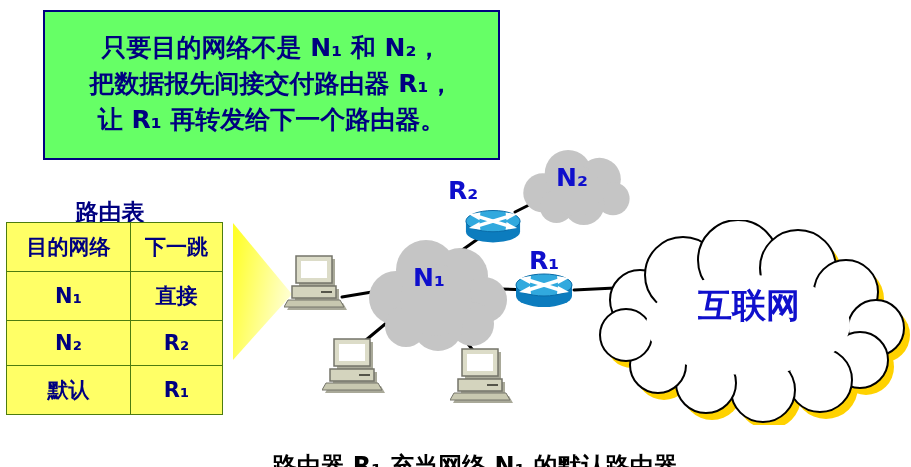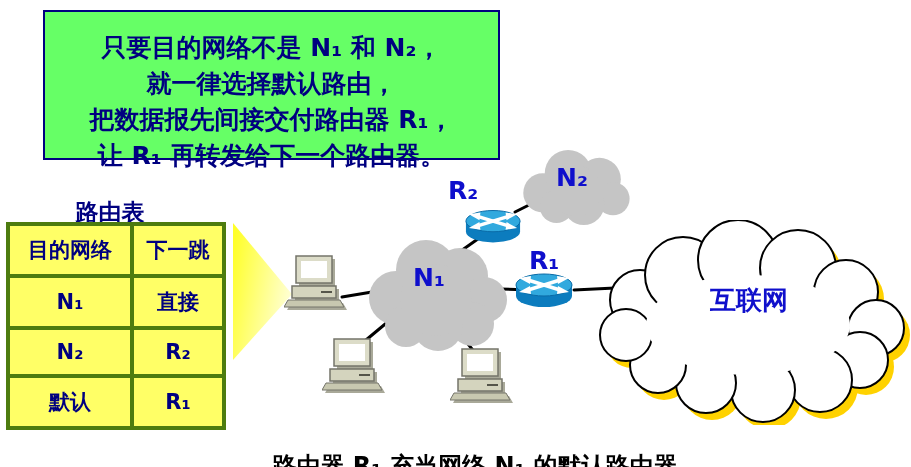--- a/index.html
+++ b/index.html
@@ -20,21 +20,21 @@
   
   .rt-title {
     left:48px; top:181px; width:124px; text-align:center;
     color:#000080; font-weight:bold; font-size:23px;margin-top:16px;
   }
   table.rt {
     position:absolute; left:6px; top:222px;
     border-collapse:collapse; background:#FFFF66;
   }
   table.rt td, table.rt th {
-    border:4px solid #4d7c0f; color:#000080; font-weight:bold; font-size:21px;
+    border:1px solid #4d7c0f; color:#000080; font-weight:bold; font-size:21px;
     text-align:center; height:33px; padding:10px 4px;
   }
   table.rt th.c1, table.rt td.c1 { width:124px; }
   table.rt th.c2, table.rt td.c2 { width:92px; }
 
   
   .beam {
     left:233px; top:223px; width:59px; height:137px;
     background:linear-gradient(100deg,#FFFF29 5%,#FFFFE2 92%);
     clip-path:polygon(0% 0%, 100% 52%, 0% 100%);
@@ -152,21 +152,20 @@
     <line x1="458" y1="253" x2="492" y2="229"></line>
     <line x1="515" y1="212" x2="547" y2="196"></line>
     <line x1="500" y1="289" x2="532" y2="290"></line>
     <line x1="574" y1="290" x2="615" y2="288"></line>
     <line x1="402" y1="310" x2="360" y2="345"></line>
     <line x1="448" y1="318" x2="475" y2="353"></line>
   </svg>
 
   <div class="note-box abs">
     <div>只要目的网络不是 N₁ 和 N₂，</div>
-    <div>就一律选择默认路由，</div>
     <div>把数据报先间接交付路由器 R₁，</div>
     <div>让 R₁ 再转发给下一个路由器。</div>
   </div>
 
   <div class="rt-title abs">路由表</div>
   <table class="rt">
     <tbody>
         <tr>
       <th class="c1">目的网络</th>
       <th class="c2">下一跳</th>
@@ -204,21 +203,21 @@
   <div class="dlabel abs" style="left:448px;top:176px;">R₂</div>
 
   <svg class="abs" style="left:514px;top:269px;" width="60" height="40">
       <use href="#router"></use>
     </svg>
   <div class="dlabel abs" style="left:529px;top:246px;">R₁</div>
 
   <svg class="abs" style="left:588px;top:220px;" width="322" height="205">
       <use href="#icloud"></use>
     </svg>
-  <div class="dlabel cloud-label-wrap abs" style="left:588px;top:283px;width:322px;font-size:26px;">
+  <div class="dlabel cloud-label-wrap abs" style="left:588px;top:283px;width:322px;font-size:34px;">
     <span>互联网</span>
   </div>
 
   <svg class="abs" style="left:284px;top:254px;" width="64" height="60">
       <use href="#pc"></use>
     </svg>
   <svg class="abs" style="left:322px;top:337px;" width="64" height="60">
       <use href="#pc"></use>
     </svg>
   <svg class="abs" style="left:450px;top:347px;" width="64" height="60">

